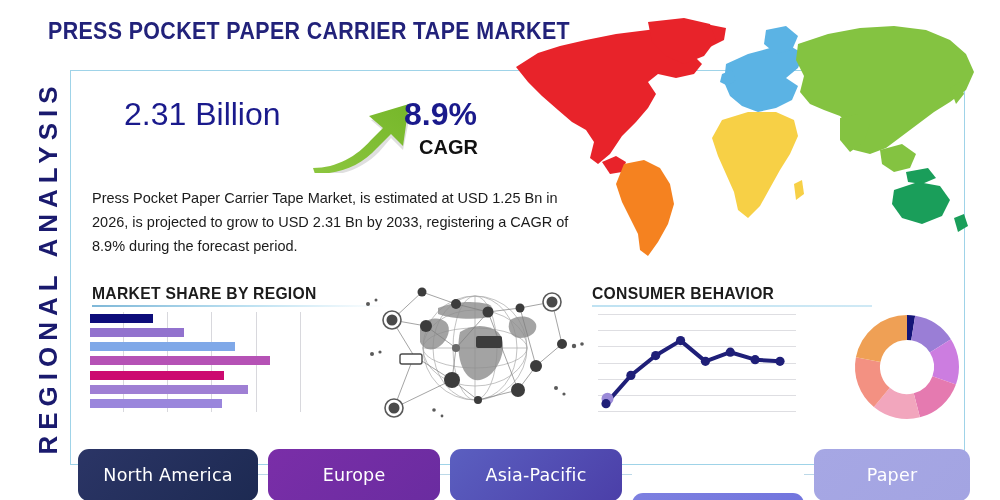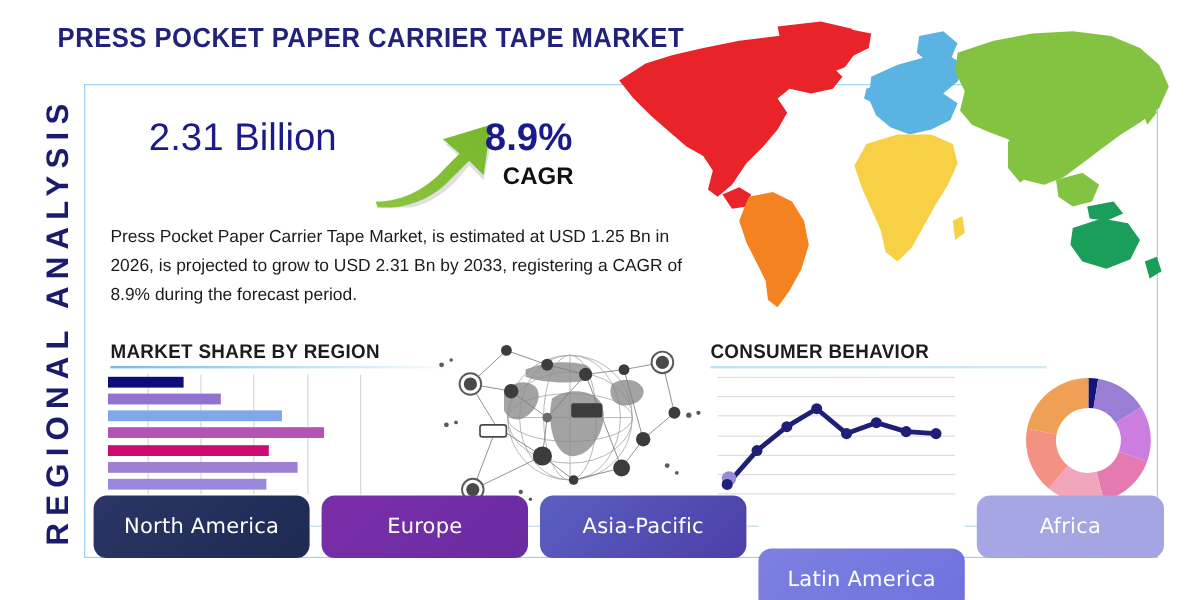--- a/index.html
+++ b/index.html
@@ -88,21 +88,21 @@
 
   
   .linechart { position:absolute; left:598px; top:310px; width:198px; height:105px; }
   .lc-grid { position:absolute; inset:0; }
   .lc-hline { position:absolute; left:0; right:0; height:1px; background:#dedee2; }
 
   
   .donut { position:absolute; left:848px; top:308px; width:118px; height:118px; }
 
   
-  .pills { position:absolute; left:78px; top:413px; width:880px; height:48px; }
+  .pills { position:absolute; left:78px; top:449px; width:880px; height:48px; }
   .pill {
     position:absolute; top:0; height:52px; border-radius:11px;
     display:flex; align-items:center; justify-content:center;
     color:#ffffff; font-size:17.5px; letter-spacing:.2px;
     font-family:"DejaVu Sans", sans-serif;
   }
   .pill-connector {
     position:absolute; top:25px; height:1px; background:#bcd9e8;
   }
 </style>
@@ -306,16 +306,16 @@
 
   <div class="pills">
       <div class="pill" style="left: 0px; width: 180px; background: linear-gradient(135deg, rgb(43, 53, 102), rgb(29, 42, 82));">North America</div>
       <div class="pill-connector" style="left: 180px; width: 10px;"></div>
       <div class="pill" style="left: 190px; width: 172px; background: linear-gradient(135deg, rgb(122, 46, 168), rgb(106, 44, 160));">Europe</div>
       <div class="pill-connector" style="left: 362px; width: 10px;"></div>
       <div class="pill" style="left: 372px; width: 172px; background: linear-gradient(135deg, rgb(91, 95, 192), rgb(75, 63, 168));">Asia-Pacific</div>
       <div class="pill-connector" style="left: 544px; width: 10px;"></div>
       <div class="pill" style="left: 554px; width: 172px; background: linear-gradient(135deg, rgb(125, 128, 224), rgb(111, 114, 221)); margin-top: 44px;">Latin America</div>
       <div class="pill-connector" style="left: 726px; width: 10px;"></div>
-      <div class="pill" style="left: 736px; width: 156px; background: linear-gradient(135deg, rgb(166, 167, 228), rgb(163, 164, 226));">Africa</div>
+      <div class="pill" style="left: 736px; width: 156px; background: linear-gradient(135deg, rgb(166, 167, 228), rgb(163, 164, 226));">Paper</div>
     </div>
 
 </div>
 
 </body></html>

